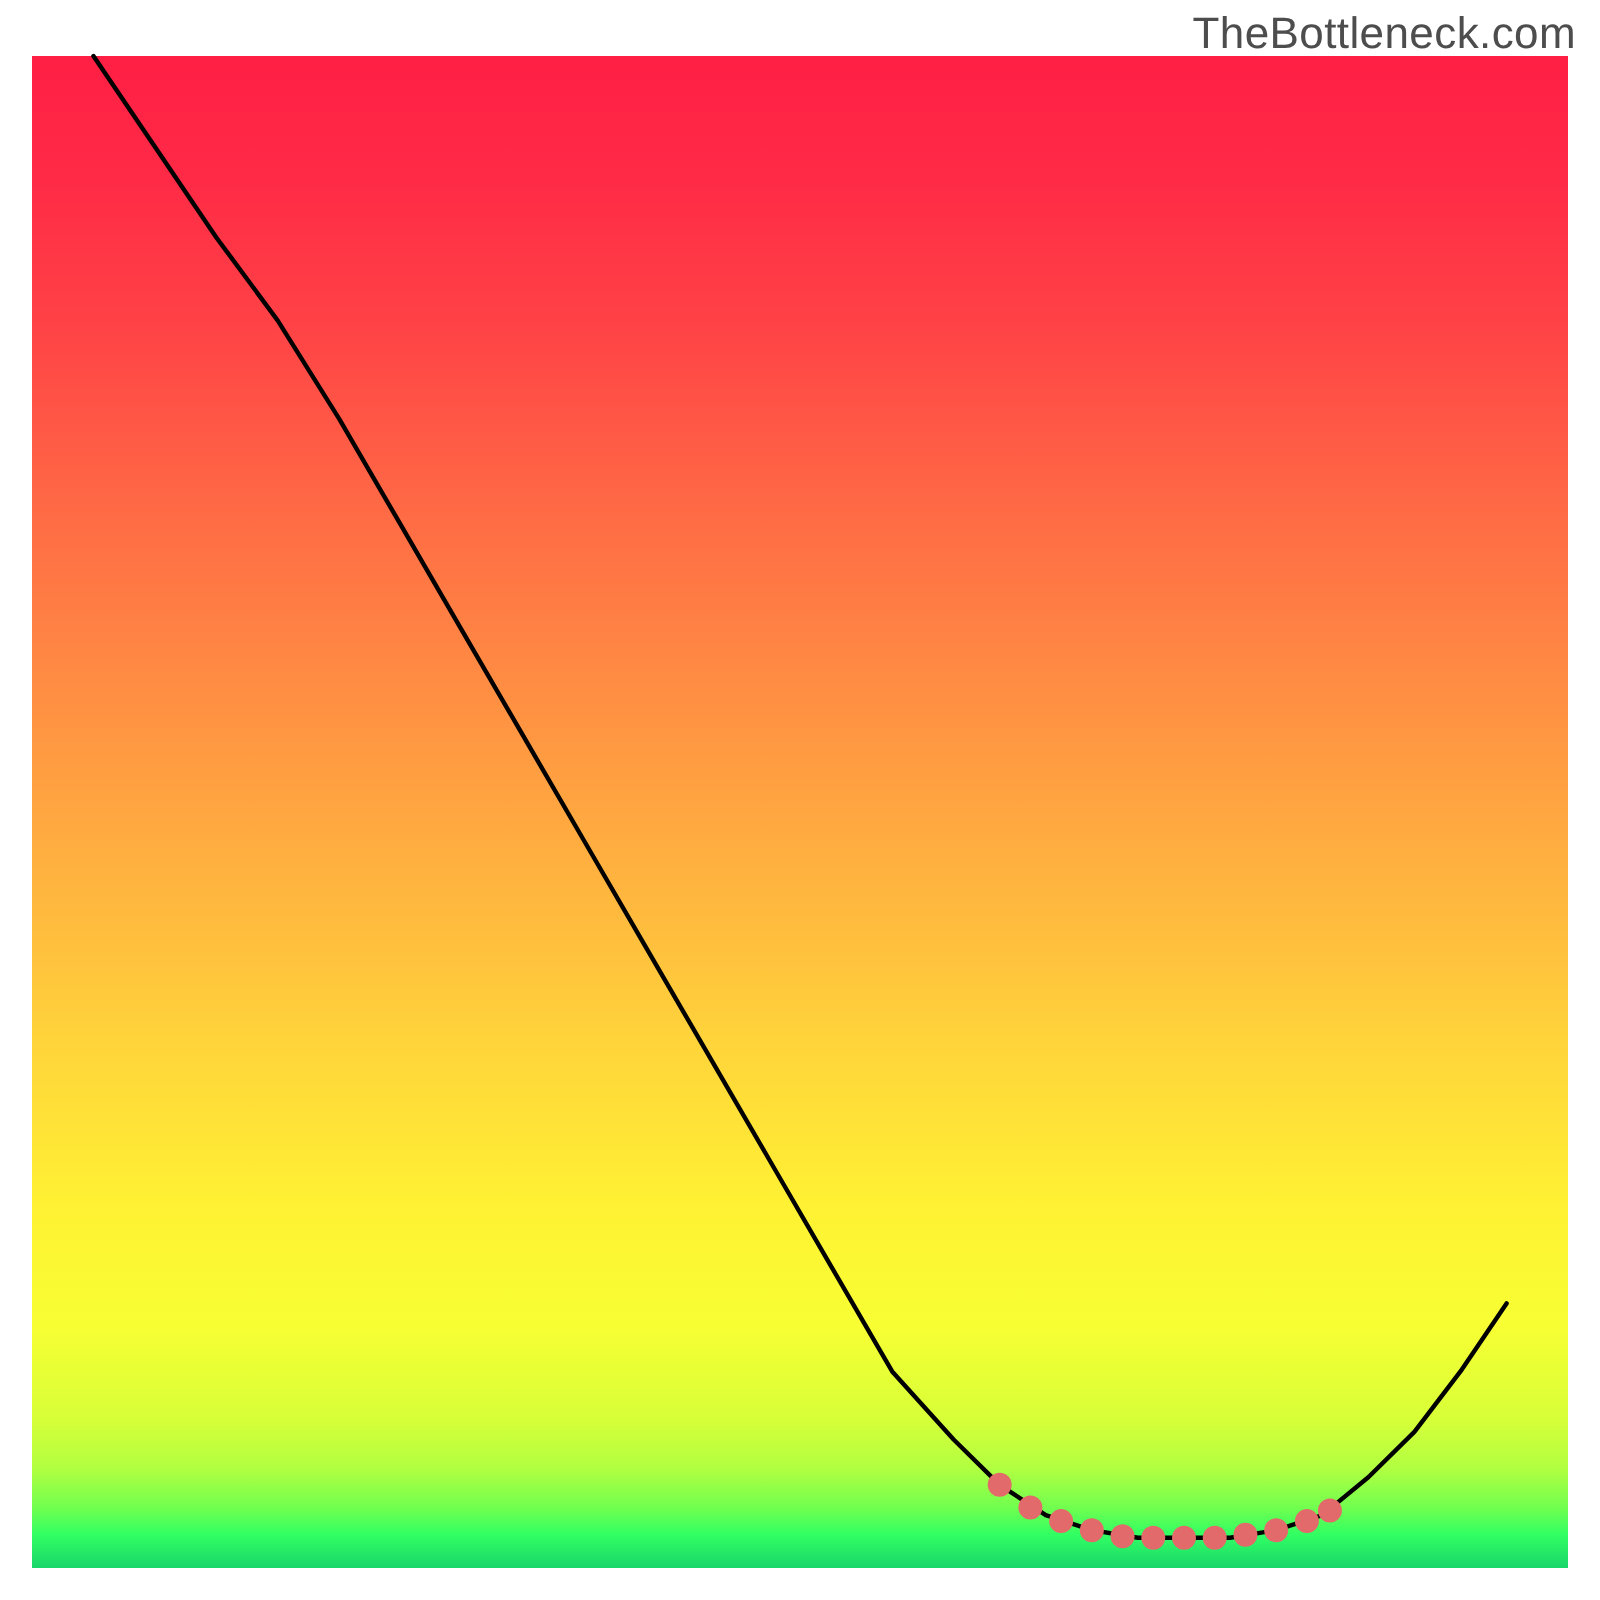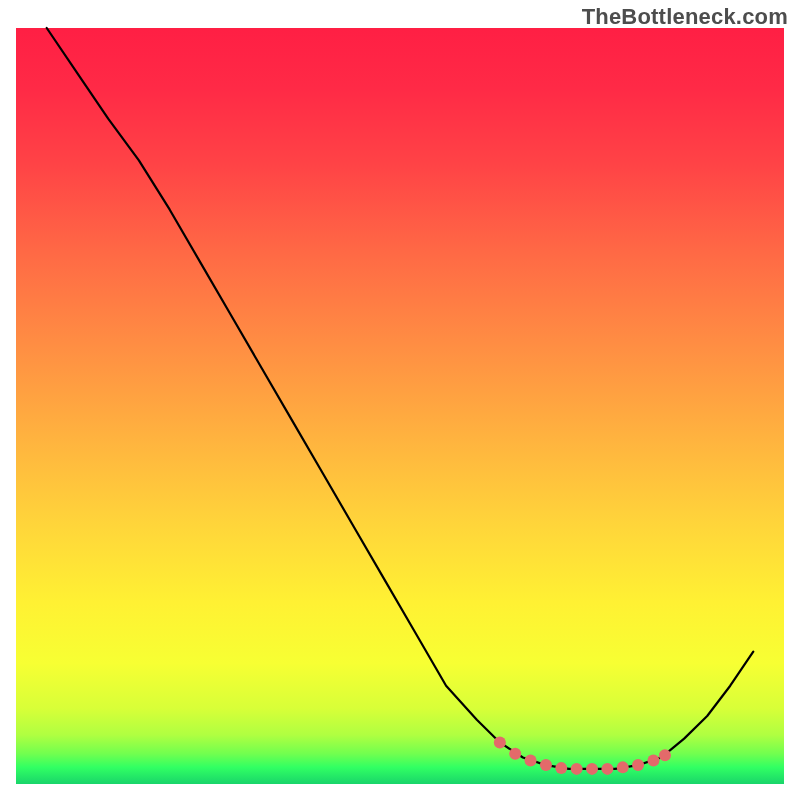--- a/index.html
+++ b/index.html
@@ -10,21 +10,21 @@
     overflow: hidden;
     background: #ffffff;
     font-family: Arial, Helvetica, sans-serif;
   }
   .watermark {
     position: absolute;
     top: 4px;
     right: 12px;
     color: #4d4d4d;
     font-size: 22px;
-    font-weight: 700;
+    font-weight: 400;
     letter-spacing: 0.2px;
     z-index: 10;
   }
   .plot-wrap {
     position: absolute;
     left: 0;
     top: 0;
     width: 800px;
     height: 800px;
   }

